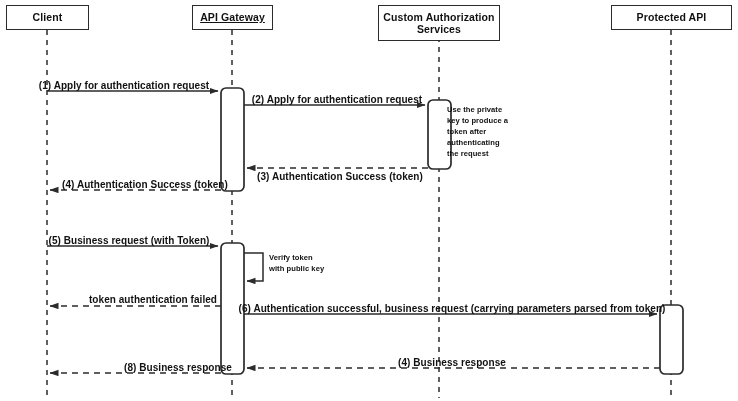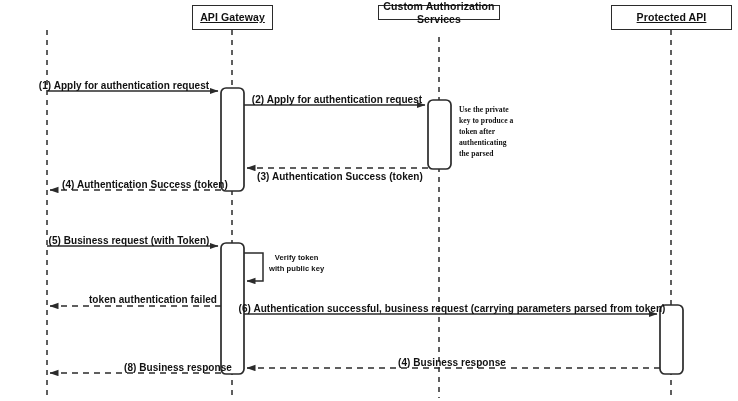--- a/index.html
+++ b/index.html
@@ -107,57 +107,60 @@
       <line x1="221" y1="306" x2="50" y2="306" stroke-dasharray="6,5" marker-end="url(#arrow-left)"></line>
 
       <line x1="244" y1="314" x2="657" y2="314" marker-end="url(#arrow-right)"></line>
 
       <line x1="660" y1="368" x2="247" y2="368" stroke-dasharray="6,5" marker-end="url(#arrow-left)"></line>
 
       <line x1="221" y1="373" x2="50" y2="373" stroke-dasharray="6,5" marker-end="url(#arrow-left)"></line>
     </g>
   </svg>
 
+  <div class="actor-box" style="left:6px; top:5px; width:83px; height:25px;">
+    <span>Client</span>
+  </div>
 
   <div class="actor-box" style="left:192px; top:5px; width:81px; height:25px;text-decoration:underline;">
     <span>API Gateway</span>
   </div>
 
-  <div class="actor-box" style="left:378px; top:5px; width:122px; height:15px;">
+  <div class="actor-box" style="left:378px; top:5px; width:122px; height:36px;">
     <span>Custom Authorization Services</span>
   </div>
 
-  <div class="actor-box" style="left:611px; top:5px; width:121px; height:25px;text-decoration:underline;">
+  <div class="actor-box" style="left:611px; top:5px; width:121px; height:25px;">
     <span>Protected API</span>
   </div>
 
   <div class="msg-label center" style="left:124px; top:80px;">(1) Apply for authentication request</div>
 
   <div class="msg-label center" style="left:337px; top:94px;">(2) Apply for authentication request</div>
 
   <div class="msg-label center" style="left:340px; top:171px;text-align:center;">(3) Authentication Success (token)</div>
 
   <div class="msg-label center" style="left:133px; top:179px;padding-left:24px;">(4) Authentication Success (token)</div>
 
   <div class="msg-label center" style="left:129px; top:235px;">(5) Business request (with Token)</div>
 
-  <div class="note-label" style="left:269px; top:252px;text-align:center;">
+  <div class="note-label" style="left:269px; top:252px;">
     <div>Verify token</div>
     <div>with public key</div>
   </div>
 
   <div class="msg-label center" style="left:135px; top:294px;margin-left:18px;">token authentication failed</div>
 
   <div class="msg-label center" style="left:452px; top:303px;">(6) Authentication successful, business request (carrying parameters parsed from token)</div>
 
   <div class="msg-label center" style="left:452px; top:357px;">(4) Business response</div>
 
   <div class="msg-label center" style="left:134px; top:362px;margin-left:44px;">(8) Business response</div>
 
-  <div class="note-label" style="left:459px; top:104px;font-family:Liberation Serif, serif;">
+  <div class="note-label" style="left:447px; top:104px;">
     <div>Use the private</div>
     <div>key to produce a</div>
     <div>token after</div>
     <div>authenticating</div>
-    <div>the parsed</div>
+    <div>the request</div>
   </div>
 
 </div>
 
 </body></html>

